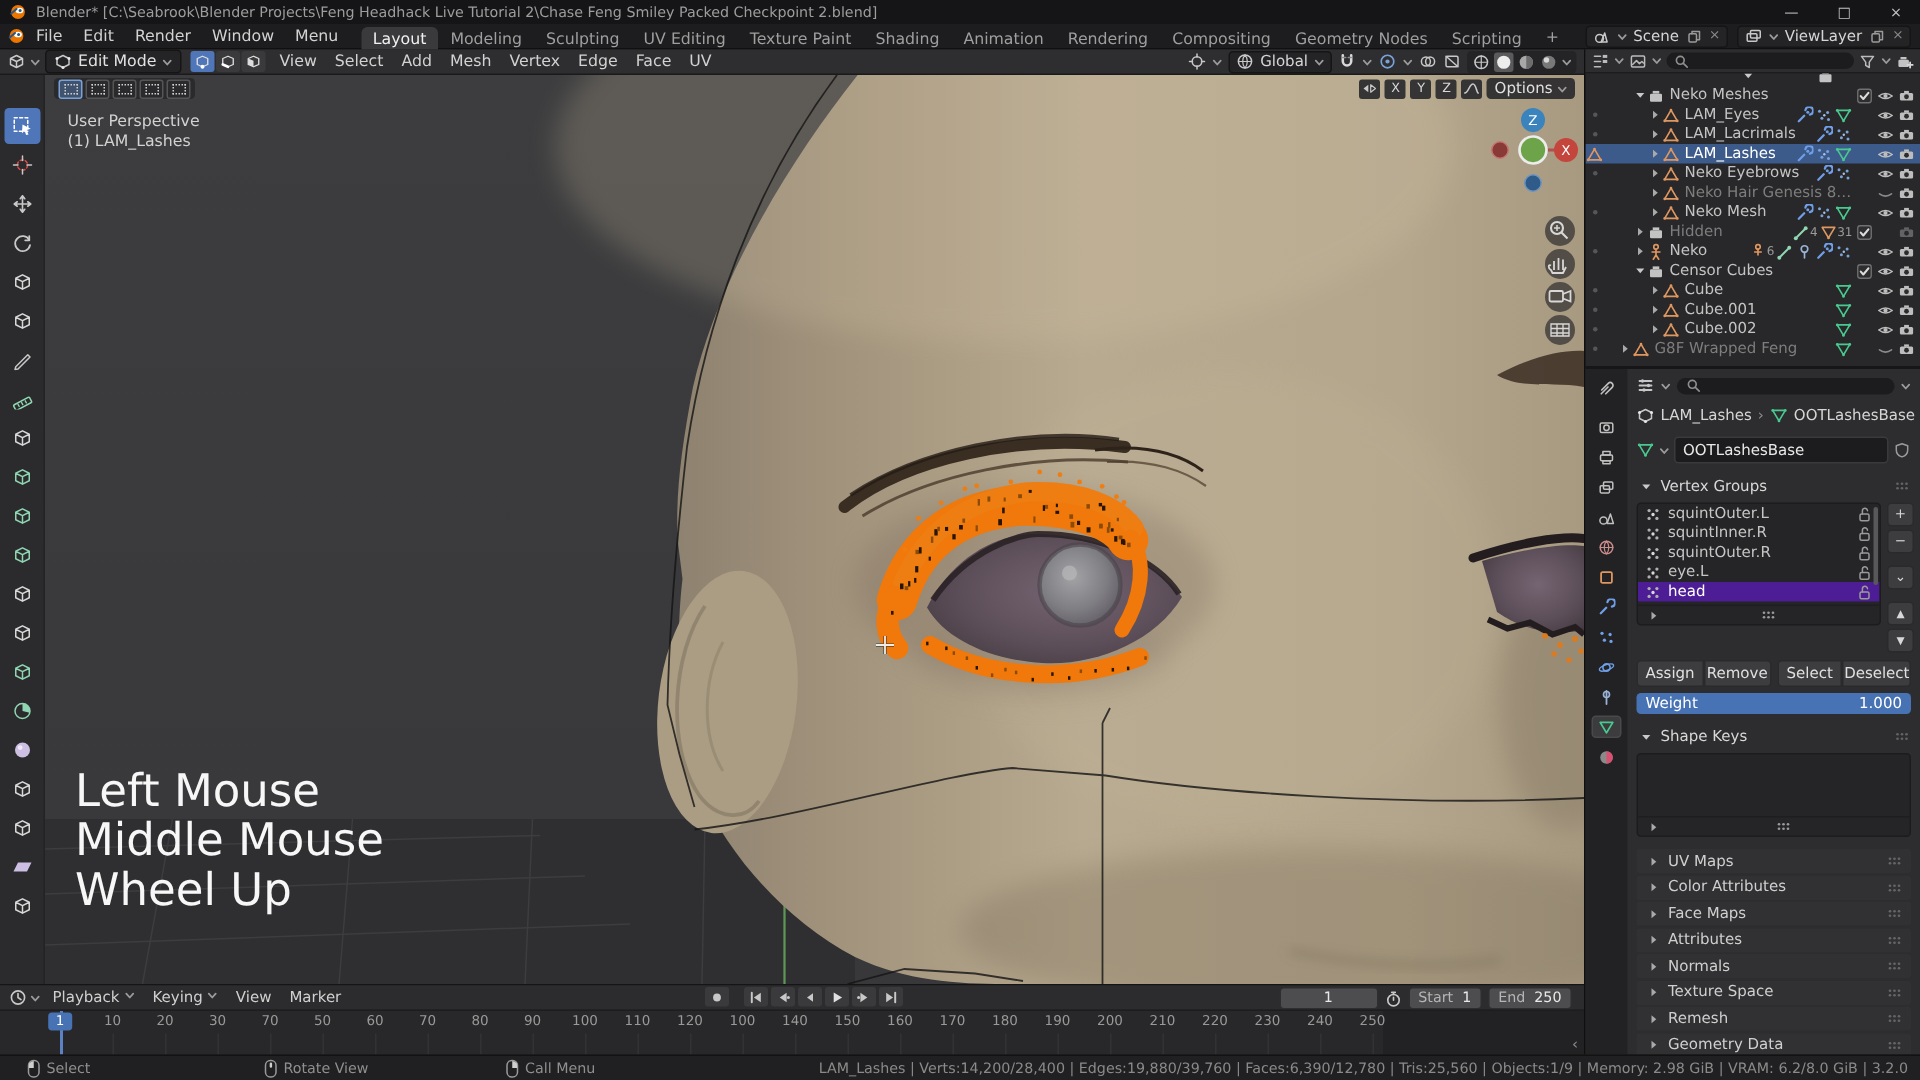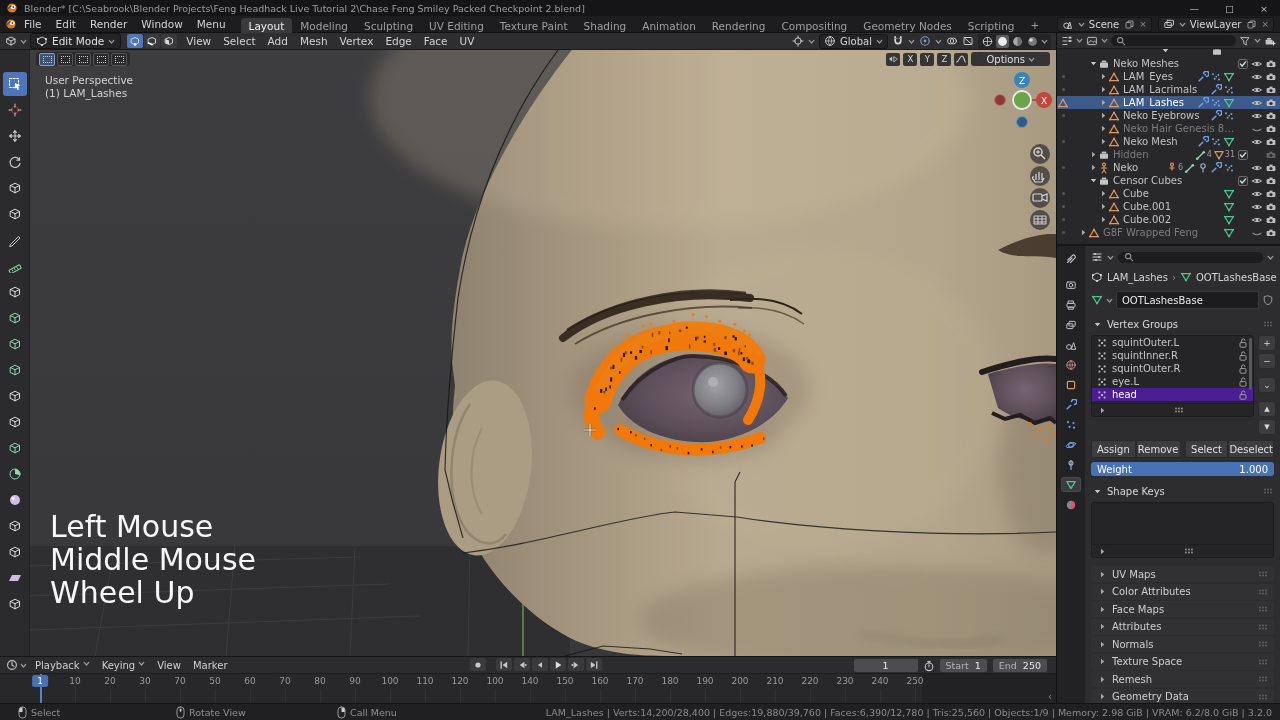--- a/index.html
+++ b/index.html
@@ -51,21 +51,21 @@
   .chip{display:flex;align-items:center;gap:2px;background:rgba(40,40,43,.9);border-radius:3px;
         padding:1px 3px;height:14px;box-sizing:border-box;pointer-events:auto;}
   .chip .box{width:14px;height:11px;border:1px solid #555;border-radius:2px;display:flex;
              align-items:center;justify-content:center;}
   .chip .box.active{border-color:#7aa2d8;background:#40536e;}
   .chip .dash{width:7px;height:5px;border:1px dotted #cfcfcf;}
   .vp-strip-right{margin-left:auto;display:flex;gap:3px;align-items:center;}
   .axis-btn{width:14px;height:13px;background:rgba(40,40,43,.9);border-radius:2px;color:#d8d8d8;
             font-size:8.5px;display:flex;align-items:center;justify-content:center;pointer-events:auto;}
   .options-chip{display:flex;align-items:center;gap:3px;background:rgba(40,40,43,.9);border-radius:3px;
-                height:14px;padding:0 15px;font-size:10px;color:#e0e0e0;pointer-events:auto;}
+                height:14px;padding:0 5px;font-size:10px;color:#e0e0e0;pointer-events:auto;}
   
   .right-panel{position:absolute;left:1056px;top:33px;width:224px;height:670px;background:#28282a;
                border-left:1px solid #0f0f0f;display:flex;flex-direction:column;box-sizing:border-box;}
   .outliner{height:211px;display:flex;flex-direction:column;border-bottom:2px solid #161618;}
   .ol-header{height:15px;background:#2d2d2f;display:flex;align-items:center;gap:3px;padding:0 4px;
              border-bottom:1px solid #1c1c1e;}
   .ol-search{flex:1;height:11px;background:#1c1c1e;border-radius:6px;display:flex;align-items:center;
              padding:0 4px;gap:3px;}
   .ol-rows{flex:1;overflow:hidden;padding-top:0;}
   .ol-row{height:13px;display:flex;align-items:center;font-size:10px;color:#c3c3c3;white-space:nowrap;}

